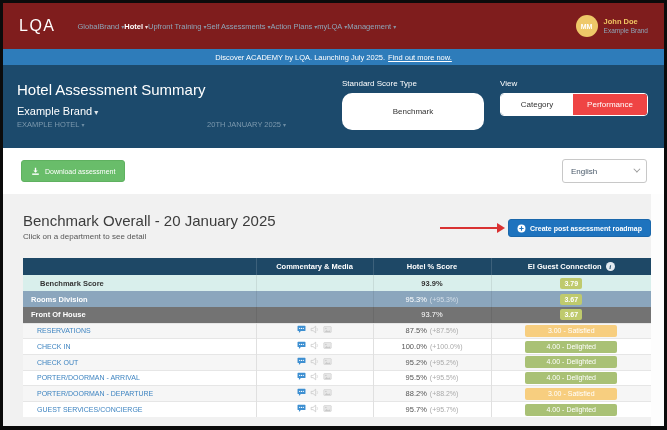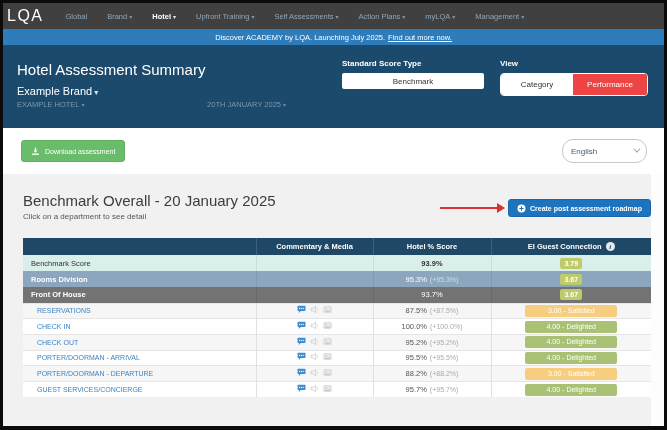--- a/index.html
+++ b/index.html
@@ -2,23 +2,23 @@
 <html><head>
 <meta charset="utf-8">
 <style>
   * { margin:0; padding:0; box-sizing:border-box; }
   html,body { width:667px; height:430px; }
   body { font-family:"Liberation Sans","DejaVu Sans",sans-serif; background:#fff; }
 
   .frame { width:667px; height:430px; border:3px solid #0b0b0b; border-bottom-width:4px; display:flex; flex-direction:column; overflow:hidden; background:#fff; }
 
   
-  .navbar { height:26px; background:#404040; display:flex; align-items:center; padding:0 4px; flex-shrink:0; }
+  .navbar { height:46px; background:#7f1d1d; display:flex; align-items:center; padding:0 16px; flex-shrink:0; }
   .logo { color:#fff; font-size:16px; font-weight:300; letter-spacing:1.5px; margin-right:22px; cursor:pointer; }
-  .nav-menu { display:flex; align-items:center; gap:20px; }
+  .nav-menu { display:flex; align-items:center; gap:0; }
   .nav-item { color:#8ea6b8; font-size:7.5px; cursor:pointer; white-space:nowrap; }
   .nav-item.active { color:#ffffff; font-weight:bold; }
   .has-caret::after { content:"▾"; font-size:6px; margin-left:2px; opacity:.85; font-family:"DejaVu Sans",sans-serif; }
   .user-chip { margin-left:auto; display:flex; align-items:center; gap:6px; cursor:pointer; }
   .avatar { width:22px; height:22px; border-radius:50%; background:#eec868; color:#fff; font-size:7px; font-weight:bold; display:flex; align-items:center; justify-content:center; }
   .user-text { display:flex; flex-direction:column; line-height:1.25; }
   .user-name { color:#f2c864; font-size:7.5px; font-weight:bold; }
   .user-brand { color:#8ea6b8; font-size:6.5px; }
 
   
@@ -29,31 +29,31 @@
   .page-header { height:83px; background:#1c4a6c; display:flex; padding:12px 16px 0 14px; flex-shrink:0; }
   .ph-left { display:flex; flex-direction:column; }
   .ph-title { color:#fff; font-size:15px; font-weight:normal; margin-top:4px; }
   .ph-brand { color:#fff; font-size:11px; margin-top:7px; cursor:pointer; }
   .ph-brand.has-caret::after { font-size:8px; }
   .ph-row { margin-top:3px; font-size:7.5px; color:#7b98ad; }
   .ph-hotel { display:inline-block; min-width:188px; cursor:pointer; }
   .ph-date { cursor:pointer; }
   .ph-right { margin-left:auto; display:flex; gap:16px; padding-top:2px; }
   .ctl-group { display:flex; flex-direction:column; }
-  .ctl-label { color:#fff; font-size:8px; font-weight:bold; margin-bottom:5px; }
-  .score-box { width:142px; height:16px; background:#fff; border-radius:2px; display:flex; align-items:center; justify-content:center; font-size:8px; color:#333; cursor:pointer; }
+  .ctl-label { color:#fff; font-size:8px; font-weight:normal; margin-bottom:5px; }
+  .score-box { width:142px; height:37px; background:#fff; border-radius:10px; display:flex; align-items:center; justify-content:center; font-size:8px; color:#333; cursor:pointer; }
   .segmented { display:flex; border:1px solid #fff; border-radius:4px; overflow:hidden; }
   .seg-btn { height:21px; display:flex; align-items:center; justify-content:center; font-size:8px; cursor:pointer; }
   .seg-btn.selected { width:72px; background:#fff; color:#333; }
   .seg-btn.unselected { width:74px; background:#ef4444; color:#fff; }
 
   
   .toolbar { height:46px; background:#fff; display:flex; align-items:center; padding:0 17px 0 18px; flex-shrink:0; }
   .btn-download { height:22px; background:#69bd6a; border:1px solid #5fb160; border-radius:3px; color:#fff; font-size:7px; display:flex; align-items:center; gap:5px; padding:0 9px; cursor:pointer; }
-  .lang-select { margin-left:auto; width:85px; height:24px; background:#fff; border:1px solid #c8c8c8; border-radius:11px; display:flex; align-items:center; padding:0 8px; font-size:8px; color:#4a5a6a; cursor:pointer; position:relative; }
+  .lang-select { margin-left:auto; width:85px; height:24px; background:#fff; border:1px solid #c8c8c8; border-radius:3px; display:flex; align-items:center; padding:0 8px; font-size:8px; color:#4a5a6a; cursor:pointer; position:relative; }
   .lang-select .chev { position:absolute; right:8px; top:8px; width:5px; height:5px; border-right:1px solid #999; border-bottom:1px solid #999; transform:rotate(45deg) translateY(-2px); }
 
   
   .content-wrap { flex:1; display:flex; background:#fff; }
   .content { flex:1; background:#f1f1f1; padding:18px 0 0 20px; }
   .gutter { width:13px; background:#fdfdfd; }
   .section-head { display:flex; width:628px; }
   .sh-title { color:#3c3c3c; font-size:15px; }
   .sh-sub { color:#555; font-size:8px; margin-top:3px; }
   .sh-right { margin-left:auto; display:flex; align-items:center; height:22px; margin-top:5px; }
@@ -62,21 +62,21 @@
   .btn-roadmap { height:18px; background:#1e73be; border:1px solid #1a67ab; border-radius:3px; color:#fff; font-size:7px; font-weight:bold; display:flex; align-items:center; gap:4px; padding:0 8px; cursor:pointer; }
 
   
   table { width:628px; margin-top:17px; border-collapse:collapse; table-layout:fixed; }
   thead th { height:17px; background:#1e4866; color:#fff; font-size:7.5px; font-weight:bold; border-left:1px solid rgba(255,255,255,.14); }
   thead th:first-child { border-left:none; }
   .info-icon { display:inline-flex; width:9px; height:9px; border-radius:50%; background:#e4ebf1; color:#1e4866; font-size:7px; font-style:italic; font-family:"Liberation Serif",serif; align-items:center; justify-content:center; margin-left:4px; vertical-align:middle; cursor:pointer; }
   tbody td { height:16px; font-size:7.5px; text-align:center; border-left:1px solid rgba(0,0,0,.08); }
   tbody td:first-child { text-align:left; border-left:none; }
   tr.srow-0 { background:#d9efec; }
-  tr.srow-0 td:first-child { color:#333; font-weight:normal; padding-left:8px; }
+  tr.srow-0 td:first-child { color:#333; font-weight:bold; padding-left:17px; }
   tr.srow-0 .pct { color:#333; font-weight:bold; }
   tr.srow-1 { background:#8ba6bd; }
   tr.srow-2 { background:#737373; }
   tr.srow-1 td:first-child, tr.srow-2 td:first-child { color:#fff; font-weight:bold; padding-left:8px; }
   tr.srow-1 .pct, tr.srow-2 .pct { color:#fff; }
   tr.srow-1 .delta { color:#d4dee8; font-size:7px; margin-left:3px; }
   .ei-badge { display:inline-block; min-width:22px; padding:1px 4px; background:#bfca6d; color:#fff; font-size:7px; font-weight:bold; border-radius:2px; line-height:9px; }
   tr.dept { background:#fff; border-top:1px solid #e6e6e6; cursor:pointer; }
   tr.dept:nth-child(odd) { background:#f6f6f6; }
   tr.dept td { border-left:1px solid #e0e0e0; height:15.7px; }
@@ -100,20 +100,27 @@
     <nav class="nav-menu">
         <span class="nav-item"><span>Global</span></span>
         <span class="nav-item has-caret"><span>Brand</span></span>
         <span class="nav-item active has-caret"><span>Hotel</span></span>
         <span class="nav-item has-caret"><span>Upfront Training</span></span>
         <span class="nav-item has-caret"><span>Self Assessments</span></span>
         <span class="nav-item has-caret"><span>Action Plans</span></span>
         <span class="nav-item has-caret"><span>myLQA</span></span>
         <span class="nav-item has-caret"><span>Management</span></span>
       </nav>
+    <div class="user-chip">
+      <span class="avatar">MM</span>
+      <span class="user-text">
+        <span class="user-name">John Doe</span>
+        <span class="user-brand">Example Brand</span>
+      </span>
+    </div>
   </header>
 
   <div class="banner">
     <span>Discover ACADEMY by LQA. Launching July 2025.</span>
     <a>Find out more now.</a>
   </div>
 
   <section class="page-header">
     <div class="ph-left">
       <div class="ph-title">Hotel Assessment Summary</div>

